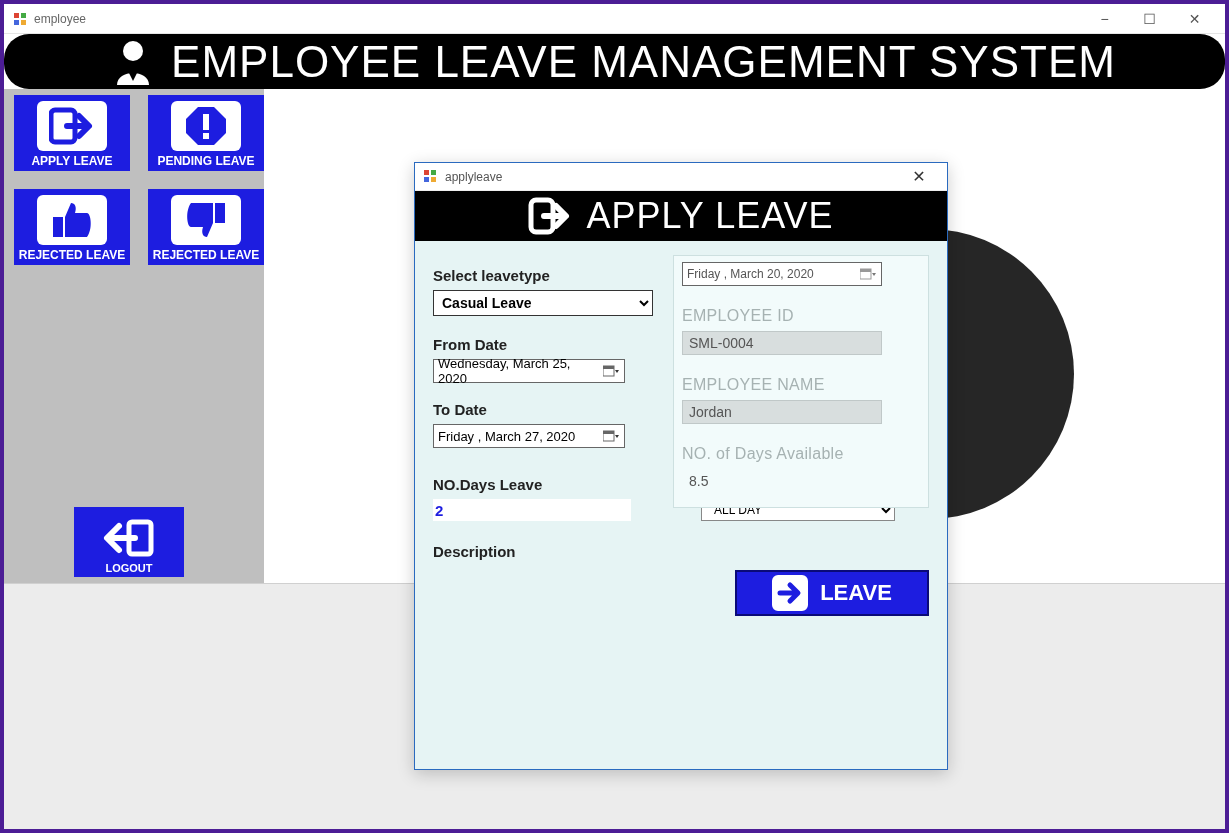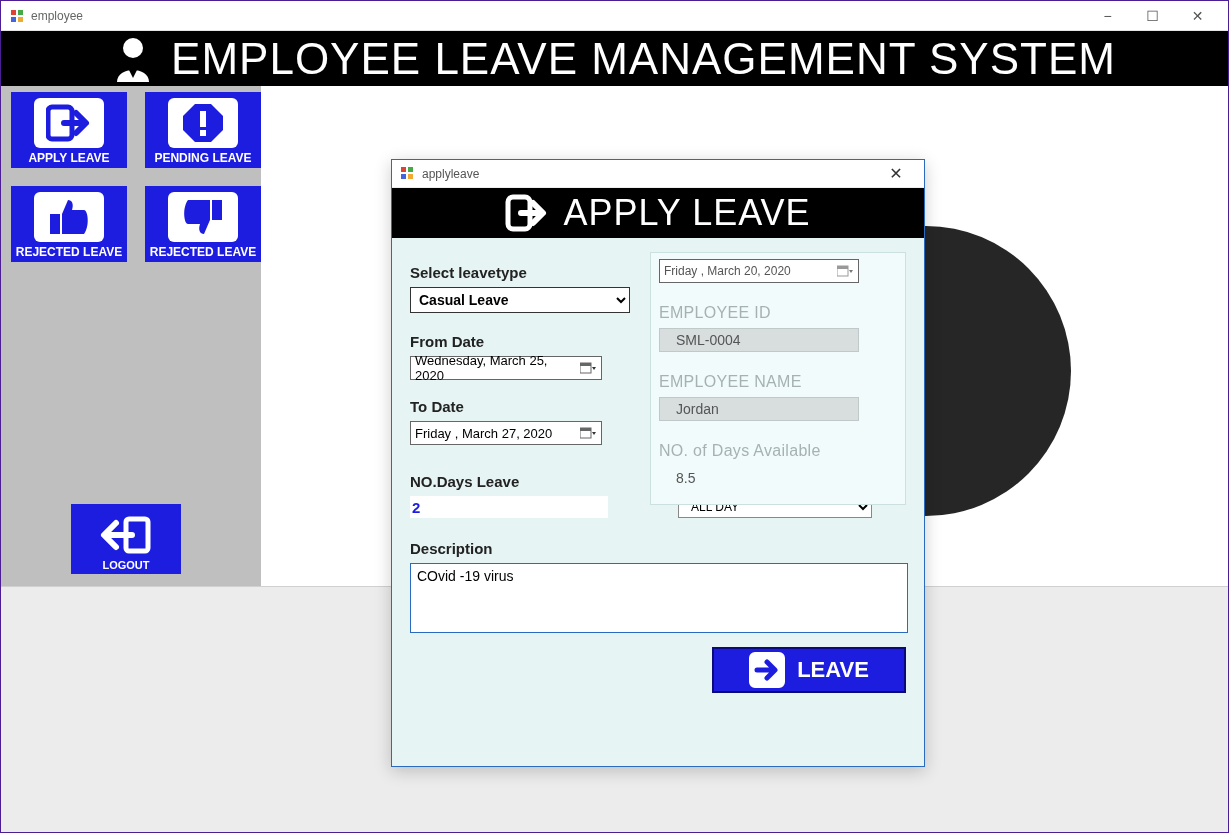--- a/index.html
+++ b/index.html
@@ -1,25 +1,25 @@
 <!DOCTYPE html>
 <html><head>
 <meta charset="utf-8">
 <style>
   * { box-sizing: border-box; margin: 0; padding: 0; }
   html, body { width: 1229px; height: 833px; font-family: Arial, sans-serif; background: #fff; overflow: hidden; }
 
   
-  .outer-window { width: 1229px; height: 833px; border: 1px solid #4c1d95; background: #fff; position: relative; }
+  .outer-window { width: 1229px; height: 833px; border: 4px solid #4c1d95; background: #fff; position: relative; }
   .outer-titlebar { height: 30px; background: #fff; border-bottom: 1px solid #e5e5e5; display: flex; align-items: center; padding: 0 8px; color: #666; font-size: 12px; }
   .outer-titlebar .win-icon { width: 16px; height: 16px; margin-right: 6px; display: flex; align-items: center; justify-content: center; }
   .outer-titlebar .spacer { flex: 1; }
   .outer-titlebar .win-ctrl { width: 45px; height: 30px; display: flex; align-items: center; justify-content: center; color: #555; font-size: 14px; cursor: pointer; }
 
-  .main-banner { height: 55px; background: #000; display: flex; align-items: center; justify-content: center; color: #fff; font-family: Impact, "Arial Black", sans-serif; font-size: 44px; letter-spacing: 1px; text-transform: uppercase; }
+  .main-banner { height: 55px; background: #000; display: flex; align-items: center; justify-content: center; color: #fff; font-family: Impact, "Arial Black", sans-serif; font-size: 44px; letter-spacing: 1px; text-transform: uppercase; border-radius: 25px; }
   .main-banner .person-icon { margin-right: 18px; display: flex; align-items: center; }
 
   .content-area { display: flex; height: calc(100% - 85px); }
   .sidebar { width: 260px; background: #bfbfbf; padding: 6px 0 0 10px; height: 500px; position: relative; }
   .sidebar-grid { display: grid; grid-template-columns: 120px 120px; column-gap: 14px; row-gap: 18px; }
   .nav-btn { background: #1d1de0; color: #fff; border: none; width: 116px; height: 76px; display: flex; flex-direction: column; align-items: center; justify-content: flex-end; padding-bottom: 3px; cursor: pointer; font-family: Arial, sans-serif; }
   .nav-btn .nav-icon-wrap { background: #fff; width: 70px; height: 50px; display: flex; align-items: center; justify-content: center; margin-bottom: 3px; border-radius: 6px; }
   .nav-btn .nav-label { font-size: 12px; font-weight: bold; }
 
   .logout-wrap { position: absolute; left: 70px; top: 418px; width: 110px; }
@@ -27,21 +27,21 @@
   .logout-btn .nav-icon-wrap { background: #1d1de0; width: 100%; height: 48px; display: flex; align-items: center; justify-content: center; }
   .logout-btn .nav-label { font-size: 11px; font-weight: bold; }
 
   .main-area { flex: 1; background: #fff; position: relative; }
   .dark-circle { position: absolute; width: 290px; height: 290px; border-radius: 50%; background: #262626; left: 520px; top: 140px; }
 
   
   .bottom-strip { position: absolute; left: 0; right: 0; height: 246px; bottom: 0; background: #ececec; border-top: 1px solid #d0d0d0; }
 
   
-  .modal { position: absolute; left: 390px; top: 158px; width: 534px; height: 608px; background: #e6f4f4; border: 1px solid #2a6abf; box-shadow: 0 4px 16px rgba(0,0,0,0.2); }
+  .modal { position: absolute; left: 410px; top: 158px; width: 534px; height: 608px; background: #e6f4f4; border: 1px solid #2a6abf; box-shadow: 0 4px 16px rgba(0,0,0,0.2); }
   .modal-titlebar { height: 28px; background: #fff; display: flex; align-items: center; padding: 0 8px; color: #555; font-size: 12px; border-bottom: 1px solid #eee; }
   .modal-titlebar .win-icon { width: 16px; height: 16px; margin-right: 6px; }
   .modal-titlebar .spacer { flex: 1; }
   .modal-titlebar .win-ctrl { width: 40px; height: 28px; display: flex; align-items: center; justify-content: center; cursor: pointer; color: #333; font-size: 16px; }
 
   .modal-banner { height: 50px; background: #000; color: #fff; display: flex; align-items: center; justify-content: center; font-family: Impact, "Arial Black", sans-serif; font-size: 36px; letter-spacing: 1px; text-transform: uppercase; }
   .modal-banner .arrow-icon { margin-right: 14px; display: flex; align-items: center; }
 
   .modal-body { padding: 16px 18px 12px 18px; position: relative; height: calc(100% - 78px); }
   .form-left { width: 220px; }
@@ -50,21 +50,21 @@
   .field-label.first { }
   .muted-label { font-size: 16px; color: #a6b2b2; margin-top: 21px; margin-bottom: 6px; letter-spacing: 0.3px; }
   .muted-value { font-size: 16px; color: #a6b2b2; }
 
   select.combo { width: 220px; height: 26px; background: #fff; border: 1px solid #333; font-size: 14px; font-weight: bold; padding-left: 4px; }
   .datebox { width: 192px; height: 24px; border: 1px solid #666; background: #fff; display: flex; align-items: center; font-size: 13px; padding: 0 4px; justify-content: space-between; }
   .datebox .d-text { flex: 1; }
   .datebox .cal-icon { width: 18px; height: 18px; display: flex; align-items: center; justify-content: center; }
   .datebox.tiny { width: 200px; font-size: 12px; color: #555; justify-content: space-between; }
 
-  .readonly-box { width: 200px; height: 24px; background: #d8dede; border: 1px solid #c0c8c8; display: flex; align-items: center; padding-left: 16px; font-size: 14px; color: #555; }
+  .readonly-box { width: 200px; height: 24px; background: #d8dede; border: 1px solid #c0c8c8; display: flex; align-items: center; padding-left: 6px; font-size: 14px; color: #555; }
   .readonly-box.clear { background: transparent; border-color: transparent; }
 
   .blue-num { color: #1d1de0; font-size: 15px; font-weight: bold; background: #fff; border: none; width: 198px; height: 22px; padding-left: 2px; }
 
   .shift-select { width: 194px; height: 22px; border: 1px solid #888; background: #fff; font-size: 12px; padding-left: 8px; }
 
   .row2 { display: flex; gap: 40px; margin-top: 18px; }
   .col { flex: 1; }
 
   .desc-area { width: 498px; height: 70px; border: 1px solid #2a6abf; background: #fff; font-size: 14px; padding: 4px 6px; resize: none; font-family: Arial; }
@@ -251,21 +251,20 @@
         </div>
         <div class="col">
           <div class="field-label">Shift Time</div>
           <select class="shift-select">
             <option>ALL DAY</option>
           </select>
         </div>
       </div>
 
       <div class="field-label" style="margin-top:22px">Description</div>
-      <textarea class="desc-area" style="">COvid -19 virus</textarea>
 
       <div class="submit-row">
         <button class="leave-btn">
           <span class="arrow-icon">
             <svg width="28" height="24" viewBox="0 0 28 24">
                 <path d="M4 12 L20 12 M14 4 L22 12 L14 20" stroke="#1d1de0" stroke-width="5" fill="none" stroke-linecap="round" stroke-linejoin="round"></path>
               </svg>
           </span>
           <span>LEAVE</span>
         </button>

